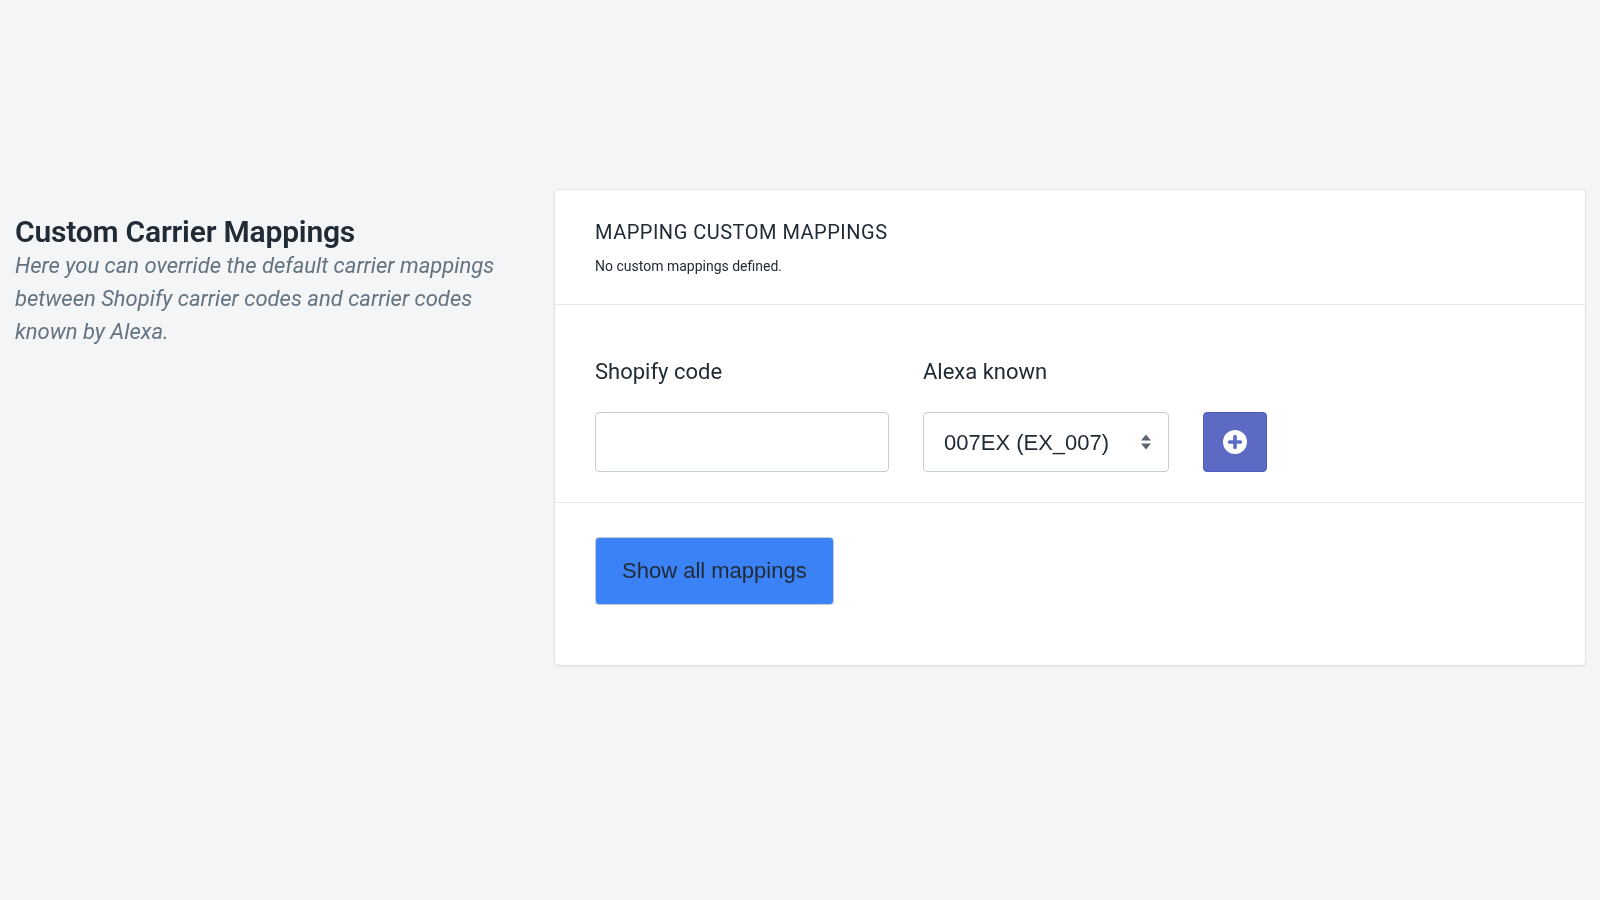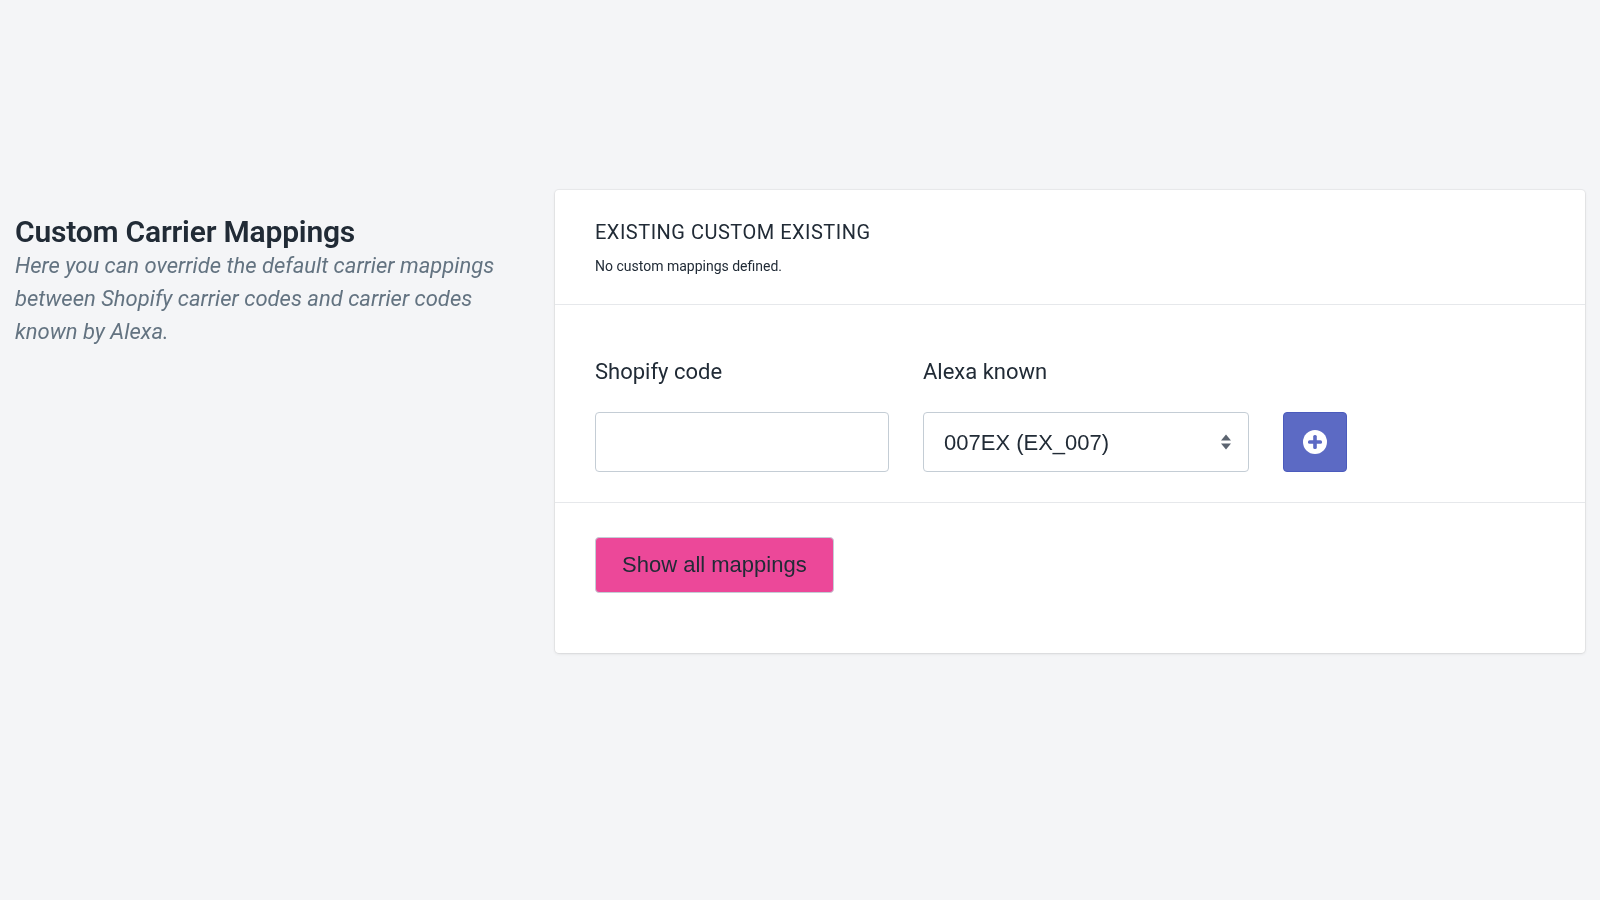--- a/index.html
+++ b/index.html
@@ -78,21 +78,21 @@
       width: 294px;
       height: 60px;
       border: 1px solid #c4cdd5;
       border-radius: 4px;
       font-size: 22px;
       padding: 0 16px;
       background: #fff;
     }
     .select-wrap {
       position: relative;
-      width: 326px;
+      width: 246px;
       height: 60px;
     }
     .select {
       width: 100%;
       height: 100%;
       border: 1px solid #c4cdd5;
       border-radius: 4px;
       font-size: 22px;
       padding: 0 44px 0 20px;
       background: #fff;
@@ -125,44 +125,44 @@
       background: #5c6ac4;
       border: 1px solid #4b5bbd;
       border-radius: 4px;
       display: flex;
       align-items: center;
       justify-content: center;
       cursor: pointer;
     }
     .add-btn svg { display: block; }
     .show-all-btn {
-      height: 56px;
+      height: 68px;
       padding: 0 26px;
-      background: #ec4899;
+      background: #3b82f6;
       border: 1px solid #c4cdd5;
       border-radius: 4px;
       font-size: 22px;
       color: #212b36;
       cursor: pointer;
     }
   </style>
 </head>
 <body>
 
 <div class="page">
 
   <div class="left-col">
     <h1>Custom Carrier Mappings</h1>
     <p>Here you can override the default carrier mappings between Shopify carrier codes and carrier codes known by Alexa.</p>
   </div>
 
   <div class="card">
 
     <div class="card-section">
-      <div class="section-heading">EXISTING CUSTOM EXISTING</div>
+      <div class="section-heading">MAPPING CUSTOM MAPPINGS</div>
       <div class="empty">No custom mappings defined.</div>
     </div>
 
     <div class="card-section">
       <div class="form-row">
 
         <div class="field">
           <label class="field-label">Shopify code</label>
           <input type="text" class="text-input" value="" style="">
         </div>

